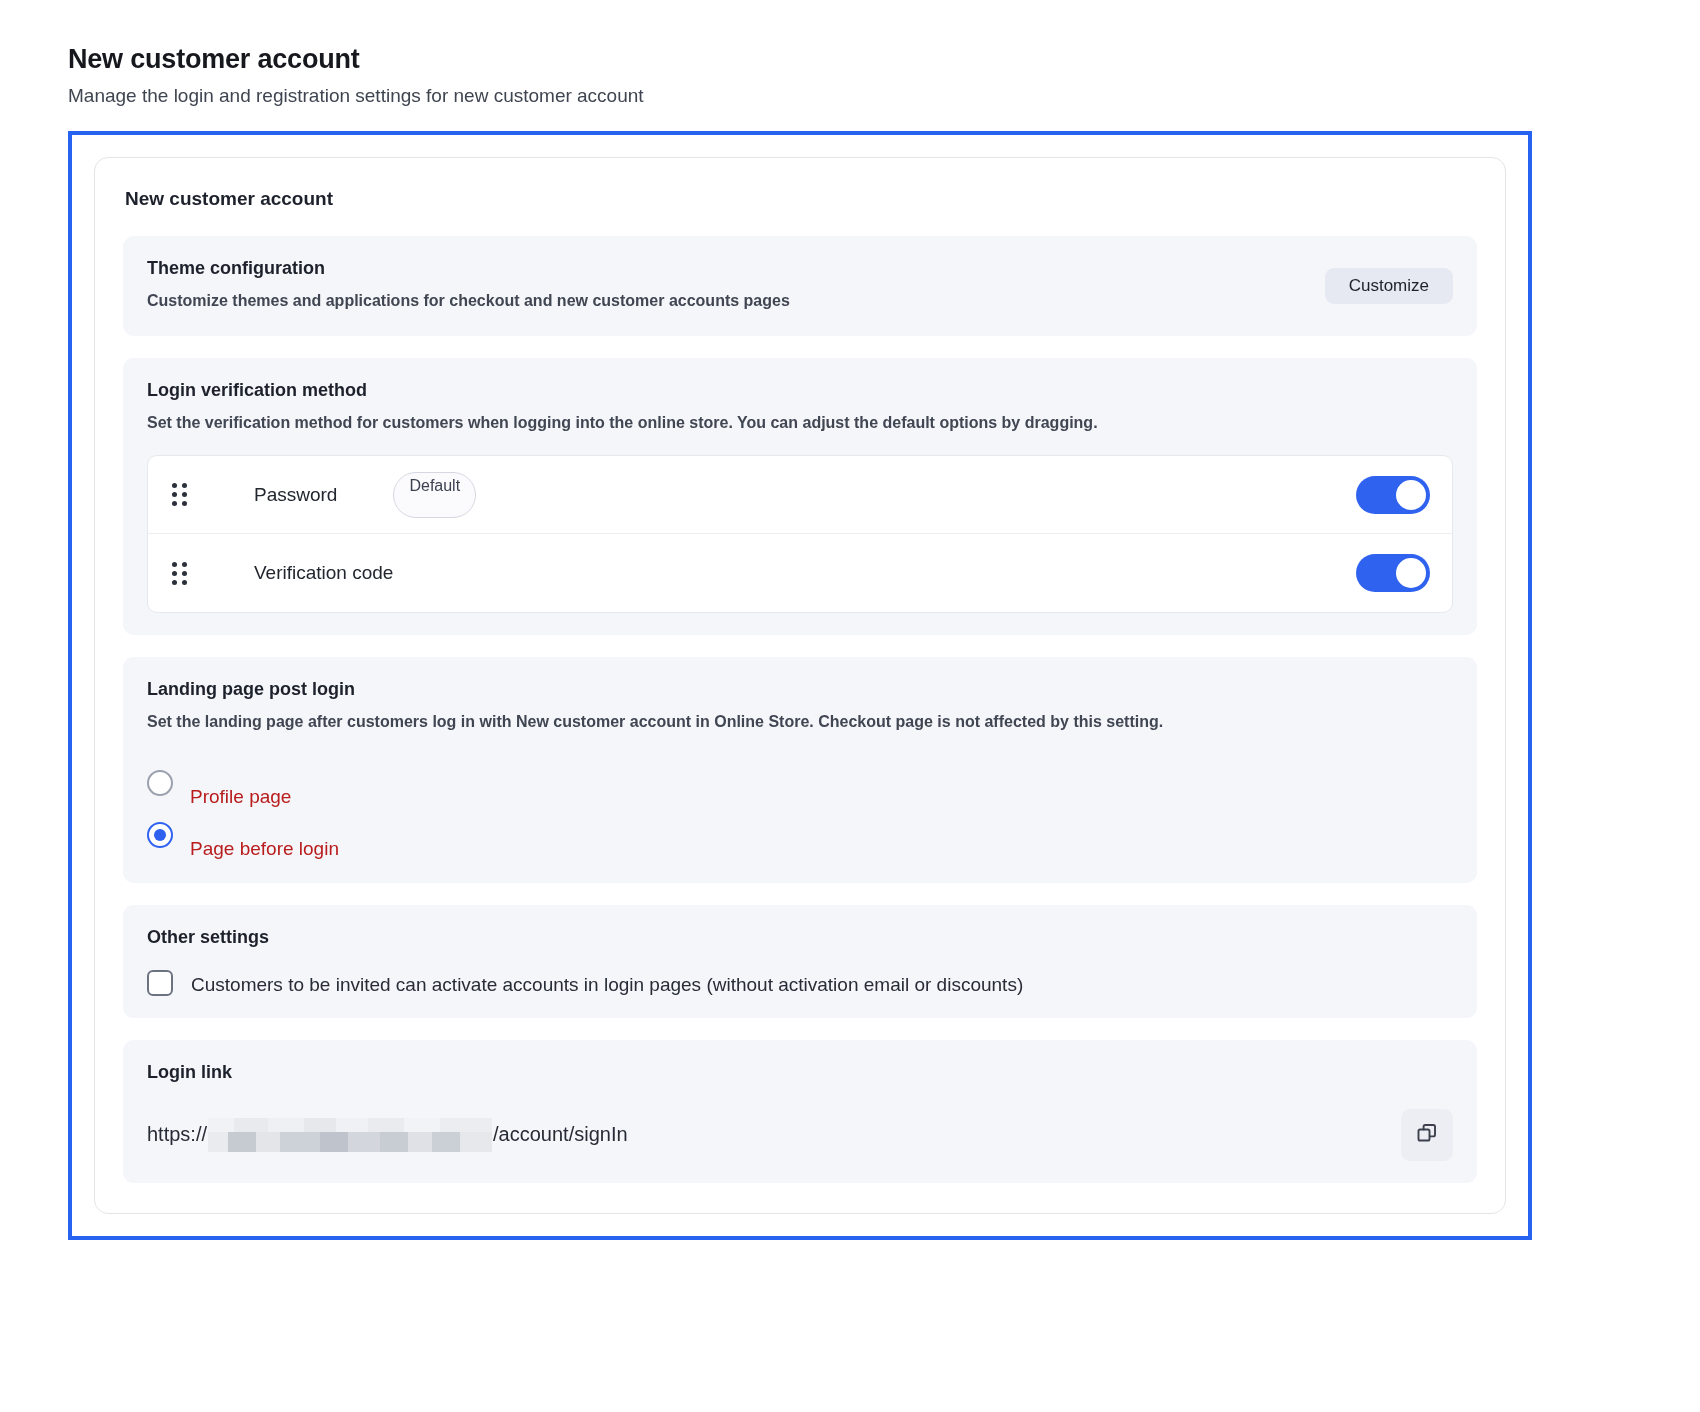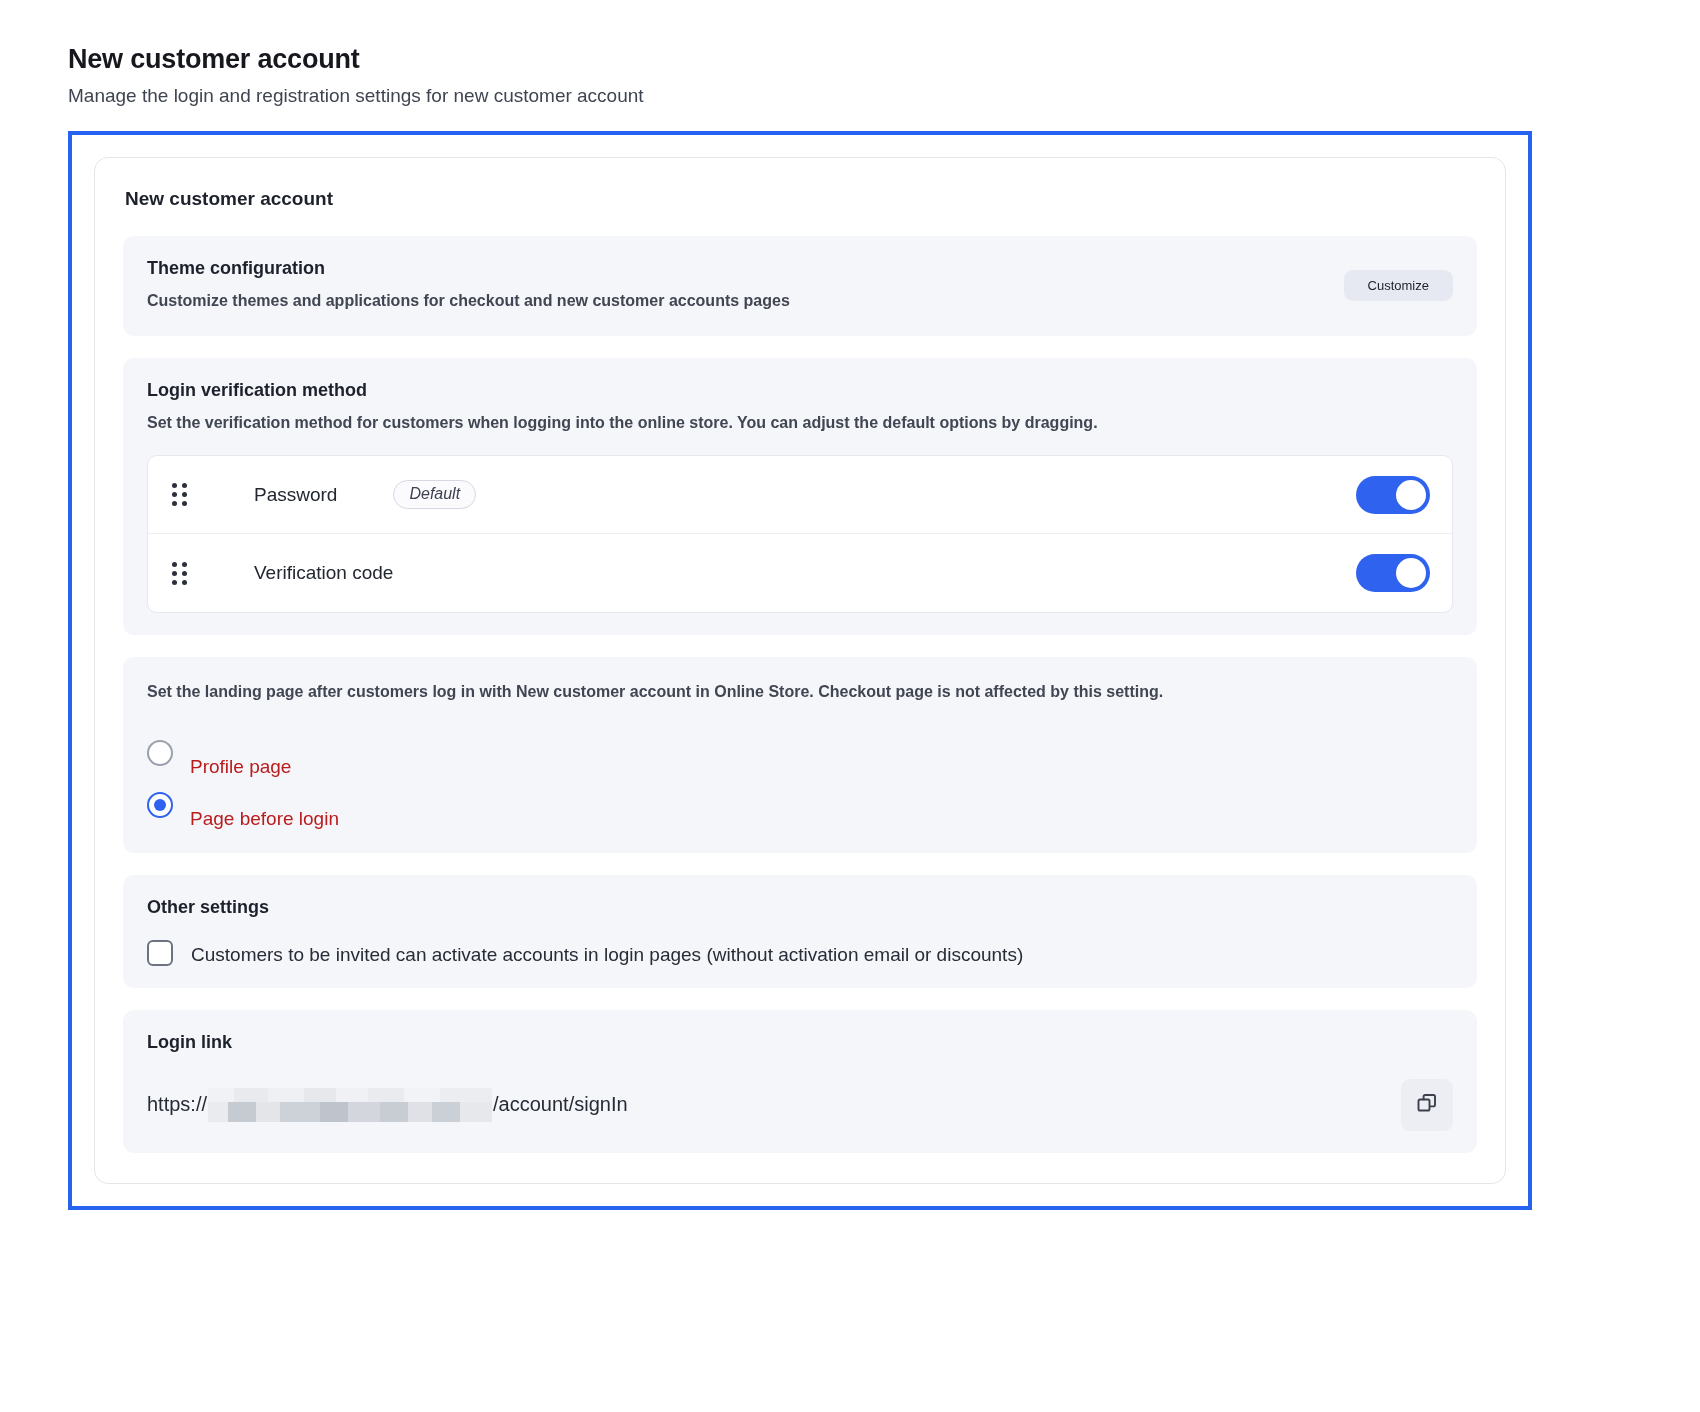--- a/index.html
+++ b/index.html
@@ -84,21 +84,21 @@
     align-items: center;
     justify-content: space-between;
     gap: 40px;
   }
   .btn-secondary {
     background: #e7e9f2;
     border: none;
     border-radius: 9px;
     color: #1d212b;
     font-family: "Liberation Sans", sans-serif;
-    font-size: 13px;
+    font-size: 17px;
     font-weight: 500;
     padding: 8px 24px;
     cursor: pointer;
     white-space: nowrap;
   }
 
   
   .vlist {
     margin-top: 20px;
     background: #ffffff;
@@ -141,23 +141,22 @@
     font-weight: 400;
   }
   .pill {
     margin-left: 16px;
     display: inline-block;
     border: 1px solid #d5d8e0;
     border-radius: 999px;
     background: #fbfbfd;
     color: #3c4150;
     font-size: 16px;
-    padding: 5px 15px 6px 15px;
+    padding: 5px 15px 23px 15px;
     line-height: 1;
-    font-style: italic;
   }
   .vrow-spacer { flex: 1 1 auto; }
 
   .toggle {
     width: 74px; height: 38px;
     border-radius: 999px;
     background: #2f63ef;
     position: relative;
     cursor: pointer;
     flex: 0 0 auto;
@@ -335,20 +334,21 @@
             <span class="vrow-spacer"></span>
             <span class="toggle">
                 <span class="knob"></span>
               </span>
           </div>
 
         </div>
       </div>
 
       <div class="panel">
+        <div class="panel-title">Landing page post login</div>
         <div class="panel-desc">Set the landing page after customers log in with New customer account in Online Store. Checkout page is not affected by this setting.</div>
 
         <div class="radio-group">
           <div class="radio-row">
             <span class="radio"></span>
             <span class="radio-label">Profile page</span>
           </div>
           <div class="radio-row">
             <span class="radio checked"></span>
             <span class="radio-label">Page before login</span>

